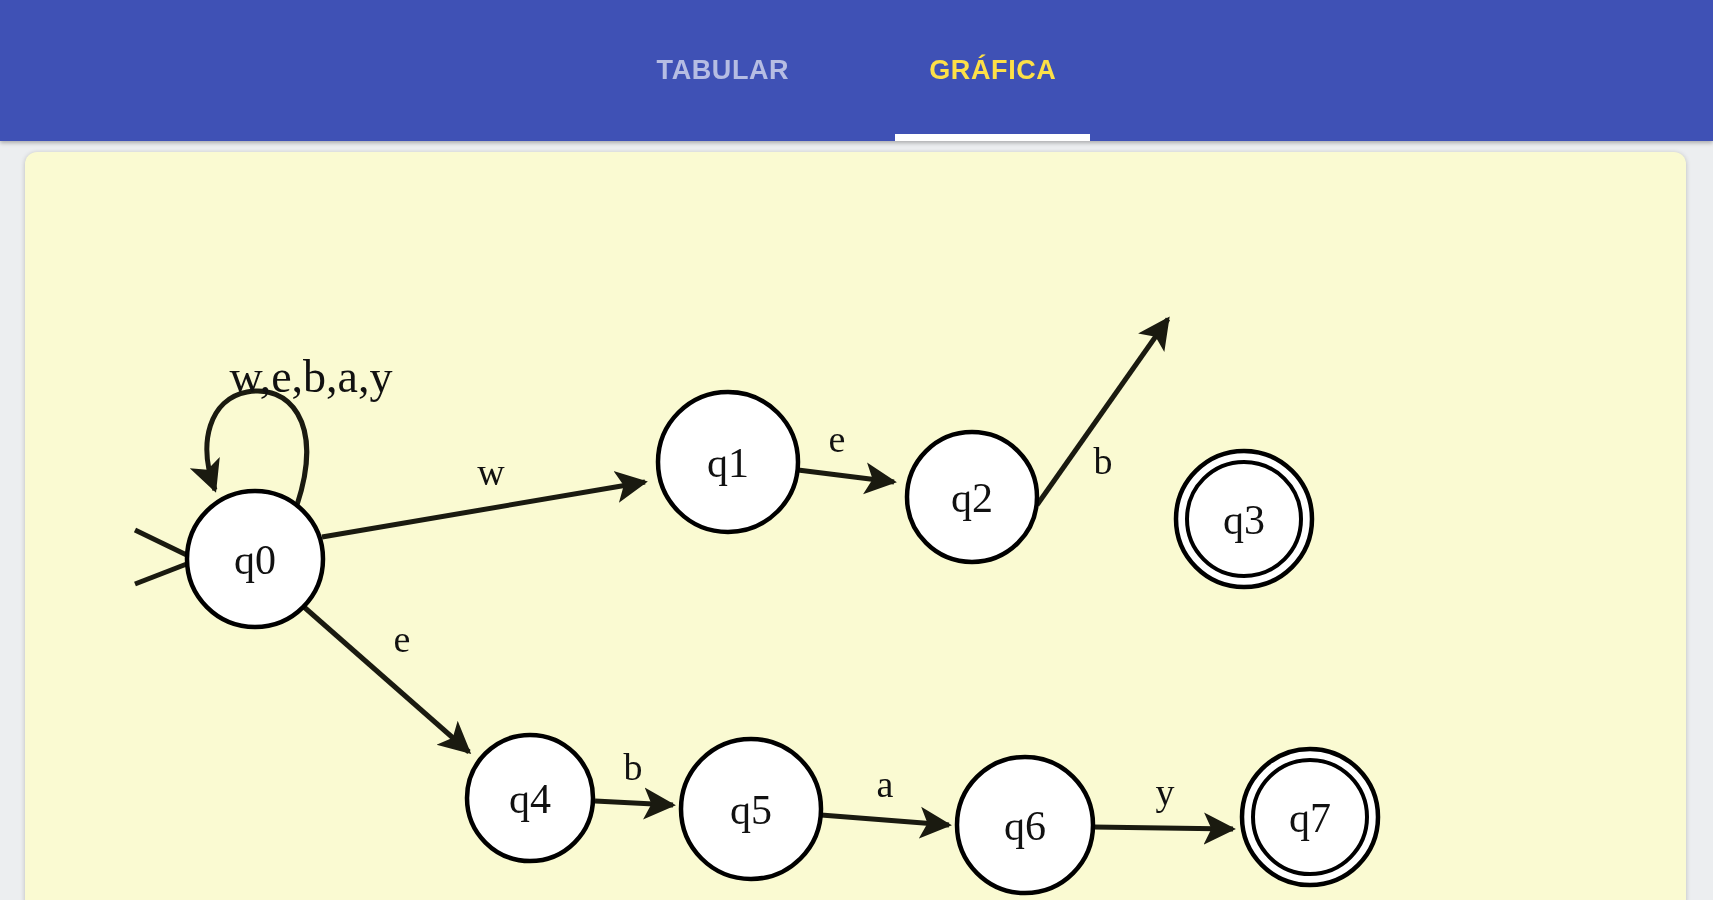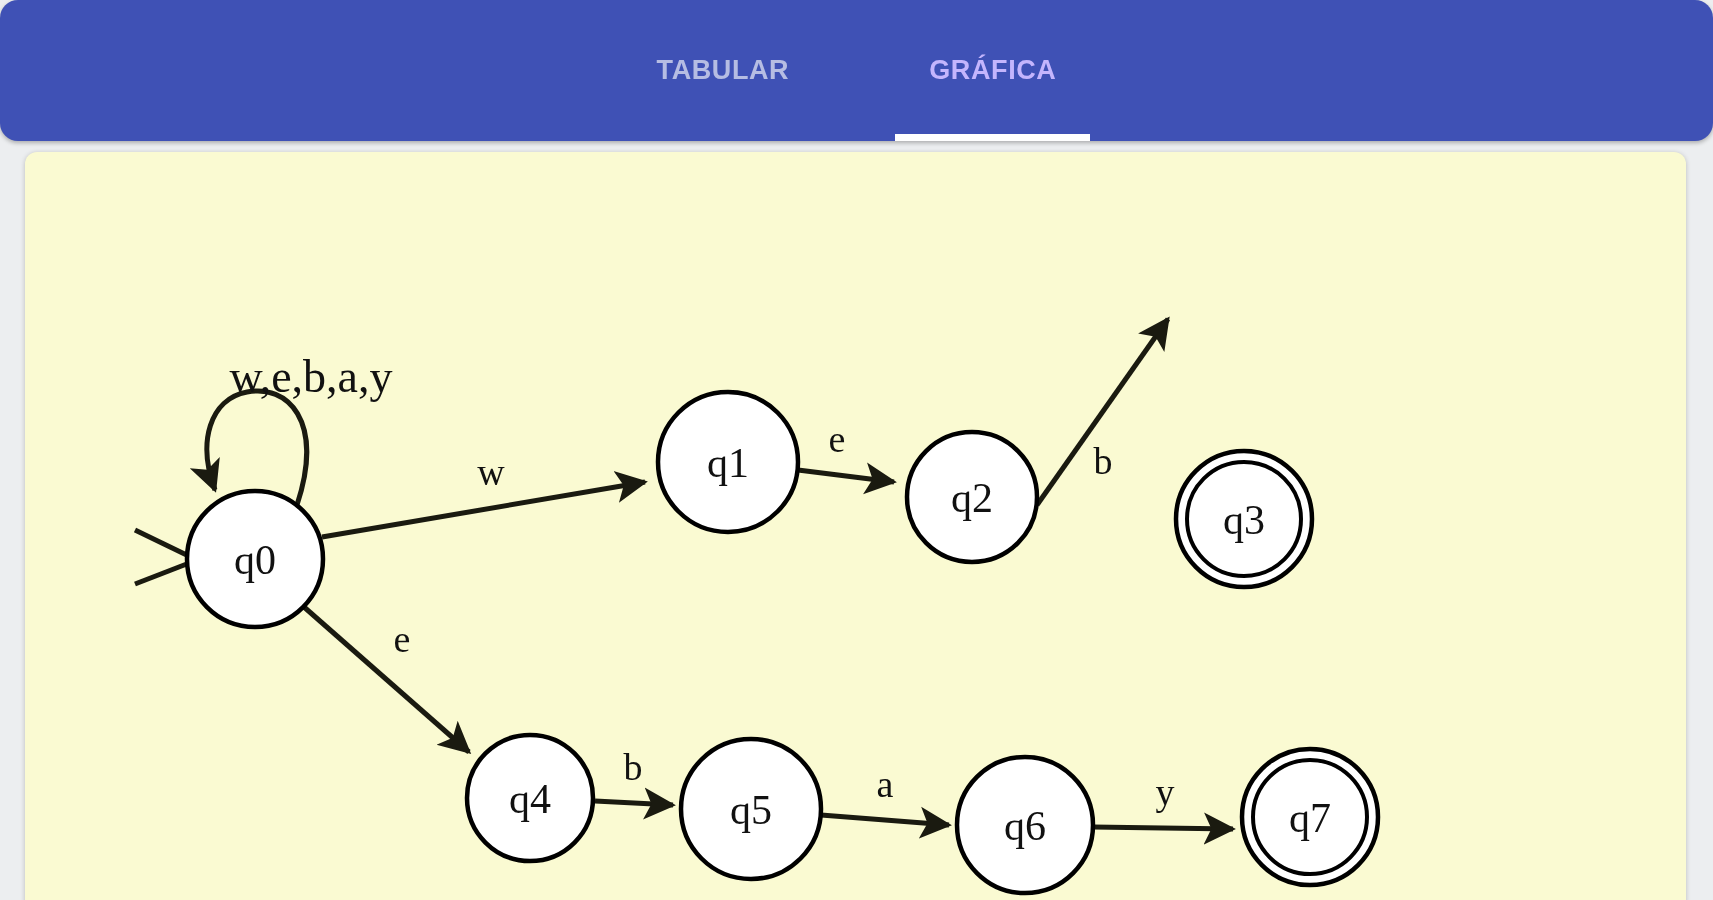--- a/index.html
+++ b/index.html
@@ -18,21 +18,20 @@
   }
   
   .appbar {
     position: absolute;
     left: 0; top: 0;
     width: 1713px;
     height: 141px;
     background: #3f51b5;
     box-shadow: 0 2px 4px rgba(0,0,0,0.28);
     box-sizing: border-box;
-    border-radius: 18px;
   }
   .tabstrip {
     position: absolute;
     left: 0; top: 0;
     width: 100%;
     height: 141px;
     display: flex;
     align-items: center;
     justify-content: center;
     gap: 72px;
@@ -46,21 +45,21 @@
     padding: 0 34px;
     box-sizing: border-box;
     font-size: 27px;
     font-weight: bold;
     letter-spacing: 0.6px;
     color: rgba(255,255,255,0.62);
     cursor: pointer;
     user-select: none;
   }
   .tab.active {
-    color: #c4b5fd;
+    color: #fde047;
   }
   .tab.active .tab-underline {
     position: absolute;
     left: 0;
     bottom: 0;
     width: 100%;
     height: 7px;
     background: #ffffff;
   }
   .tab-underline { display: none; }

